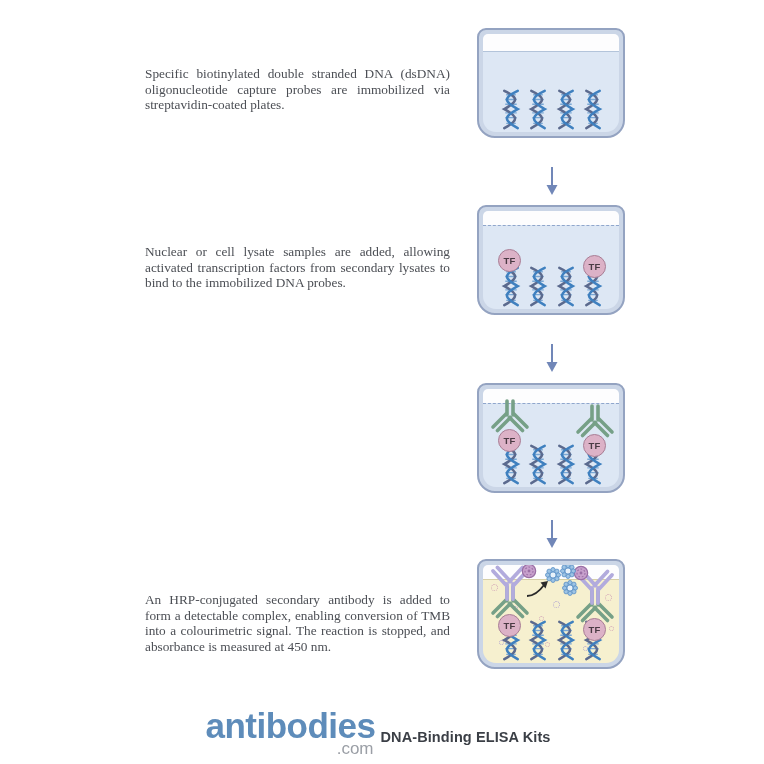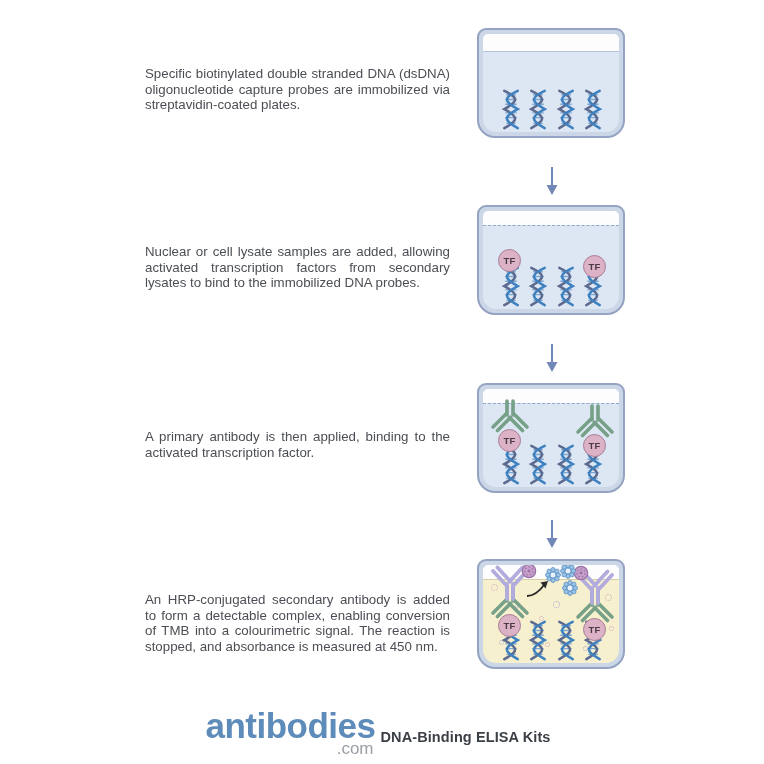--- a/index.html
+++ b/index.html
@@ -5,20 +5,21 @@
   * { margin:0; padding:0; box-sizing:border-box; }
   html,body { background:#ffffff; }
   body { font-family:"Liberation Sans", sans-serif; }
   .canvas { position:relative; width:764px; height:764px; background:#fff; overflow:hidden; }
 
   
   .step-text {
     position:absolute; left:145px; width:305px;
     font-size:13.3px; line-height:15.7px; color:#4b4e54;
     text-align:justify;
+    font-family:Liberation Serif, serif;
   }
   .t1 { top:66px; }
   .t2 { top:244px; }
   .t3 { top:429px; }
   .t4 { top:592px; }
 
   
   .well {
     position:absolute; left:477px; width:148px; height:110px;
     background:#cbd6e7; border:2px solid #94a3c1;
@@ -137,21 +138,20 @@
       <path d="M2,17 Q11,17 19,6" fill="none" stroke="#2a2a2a" stroke-width="1.8"></path>
       <polygon points="15.5,3.5 23,2 20.5,9.5" fill="#2a2a2a"></polygon>
     </symbol>
   </defs>
 </svg>
 
 <div class="canvas">
 
   <p class="step-text t1">Specific biotinylated double stranded DNA (dsDNA) oligonucleotide capture probes are immobilized via streptavidin-coated plates.</p>
   <p class="step-text t2">Nuclear or cell lysate samples are added, allowing activated transcription factors from secondary lysates to bind to the immobilized DNA probes.</p>
-  <p class="step-text t3">A primary antibody is then applied, binding to the activated transcription factor.</p>
   <p class="step-text t4">An HRP-conjugated secondary antibody is added to form a detectable complex, enabling conversion of TMB into a colourimetric signal. The reaction is stopped, and absorbance is measured at 450 nm.</p>
 
   <div class="well w1">
     <div class="well-inner">
       <div class="air"></div>
       <div class="liquid liquid-blue">
         <svg class="abs" style="left:17px;bottom:1px" width="22" height="42">
             <use href="#helix"></use>
           </svg>
         <svg class="abs" style="left:44px;bottom:1px" width="22" height="42">

